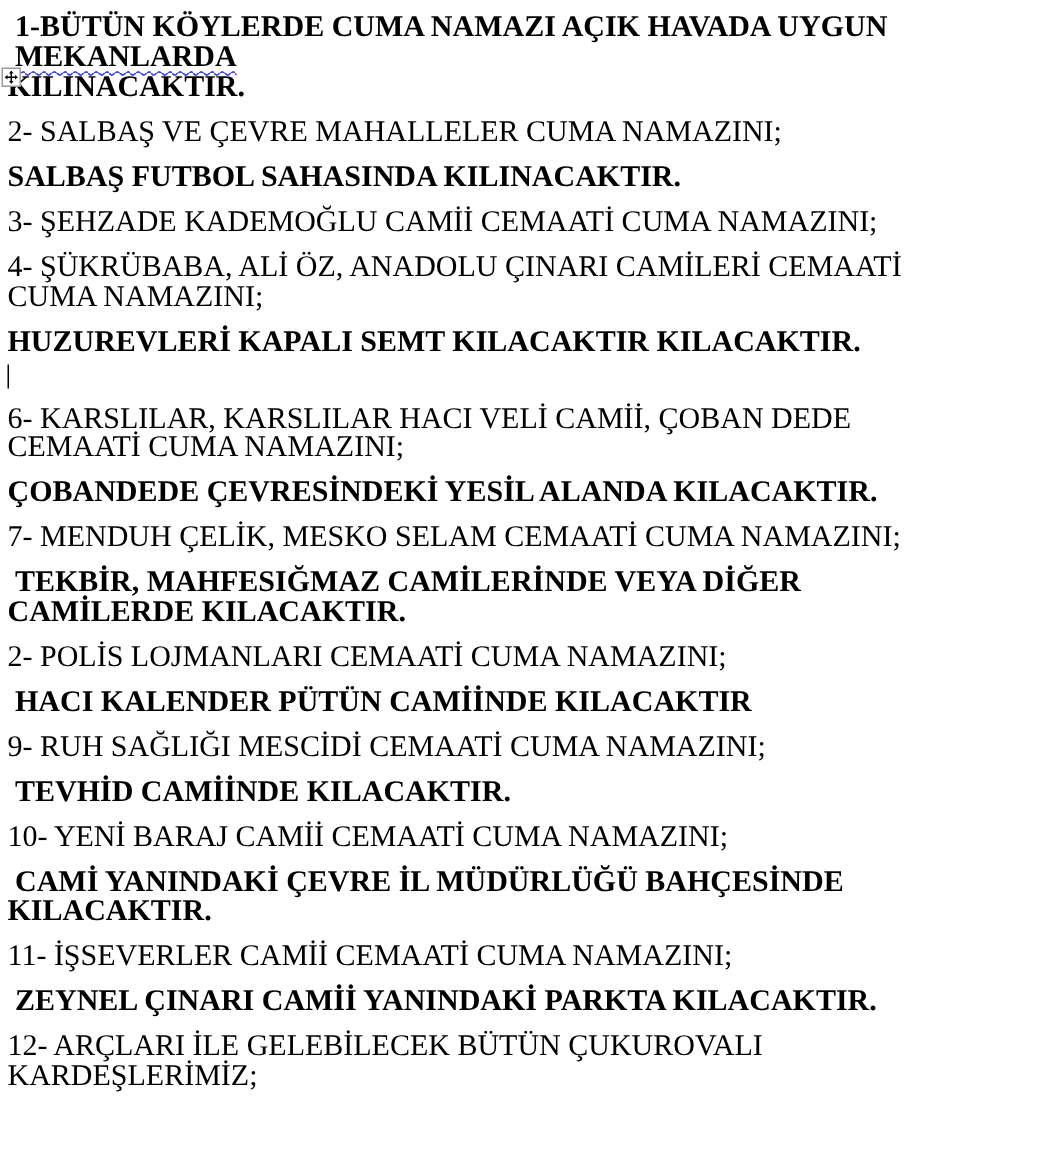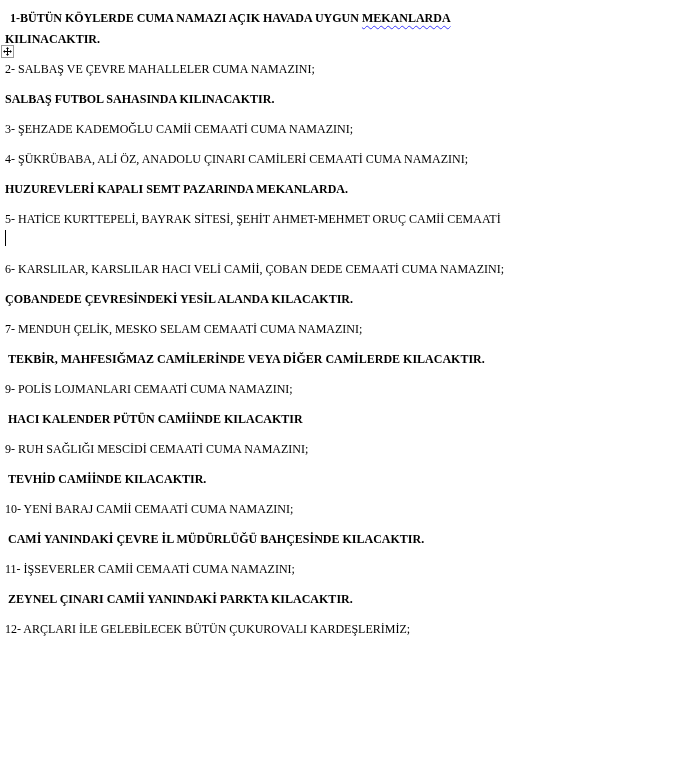--- a/index.html
+++ b/index.html
@@ -12,21 +12,21 @@
     height: 770px;
     overflow: hidden;
     font-family: "Liberation Serif", "DejaVu Serif", serif;
     color: #000000;
   }
   .doc {
     position: relative;
     width: 616px;
     box-sizing: border-box;
     padding: 9px 4px 0 5px;
-    font-size: 12px;
+    font-size: 20px;
   }
   .line {
     line-height: 19.5px;
     margin-top: 10.5px;
     white-space: pre-wrap;
     cursor: text;
   }
   .line.first {
     margin-top: 0;
   }
@@ -91,28 +91,27 @@
       </g>
     </svg>
   </div>
   <div id="lines-container">
       <div class="line bold first indent"><span>1-BÜTÜN KÖYLERDE CUMA NAMAZI AÇIK HAVADA UYGUN </span><span class="wavy">MEKANLARDA</span></div>
       <div class="line bold wrap"><span>KILINACAKTIR.</span></div>
       <div class="line"><span>2- SALBAŞ VE ÇEVRE MAHALLELER CUMA NAMAZINI;</span></div>
       <div class="line bold"><span>SALBAŞ FUTBOL SAHASINDA KILINACAKTIR.</span></div>
       <div class="line"><span>3- ŞEHZADE KADEMOĞLU CAMİİ CEMAATİ CUMA NAMAZINI;</span></div>
       <div class="line"><span>4- ŞÜKRÜBABA, ALİ ÖZ, ANADOLU ÇINARI CAMİLERİ CEMAATİ CUMA NAMAZINI;</span></div>
-      <div class="line bold"><span>HUZUREVLERİ KAPALI SEMT PAZARINDA MEKANLARDA.</span></div>
-      <div class="line"><span>5- HATİCE KURTTEPELİ, BAYRAK SİTESİ, ŞEHİT AHMET-MEHMET ORUÇ CAMİİ CEMAATİ</span></div>
+      <div class="line bold"><span>HUZUREVLERİ KAPALI SEMT KILACAKTIR KILACAKTIR.</span></div>
       <div class="line wrap"><span class="caret"></span></div>
       <div class="line"><span>6- KARSLILAR, KARSLILAR HACI VELİ CAMİİ, ÇOBAN DEDE CEMAATİ CUMA NAMAZINI;</span></div>
       <div class="line bold"><span>ÇOBANDEDE ÇEVRESİNDEKİ YESİL ALANDA KILACAKTIR.</span></div>
       <div class="line"><span>7- MENDUH ÇELİK, MESKO SELAM CEMAATİ CUMA NAMAZINI;</span></div>
       <div class="line bold"><span> TEKBİR, MAHFESIĞMAZ CAMİLERİNDE VEYA DİĞER CAMİLERDE KILACAKTIR.</span></div>
-      <div class="line"><span>9- POLİS LOJMANLARI CEMAATİ CUMA NAMAZINI;</span></div>
+      <div class="line"><span>2- POLİS LOJMANLARI CEMAATİ CUMA NAMAZINI;</span></div>
       <div class="line bold"><span> HACI KALENDER PÜTÜN CAMİİNDE KILACAKTIR</span></div>
       <div class="line"><span>9- RUH SAĞLIĞI MESCİDİ CEMAATİ CUMA NAMAZINI;</span></div>
       <div class="line bold"><span> TEVHİD CAMİİNDE KILACAKTIR.</span></div>
       <div class="line"><span>10- YENİ BARAJ CAMİİ CEMAATİ CUMA NAMAZINI;</span></div>
       <div class="line bold"><span> CAMİ YANINDAKİ ÇEVRE İL MÜDÜRLÜĞÜ BAHÇESİNDE KILACAKTIR.</span></div>
       <div class="line"><span>11- İŞSEVERLER CAMİİ CEMAATİ CUMA NAMAZINI;</span></div>
       <div class="line bold"><span> ZEYNEL ÇINARI CAMİİ YANINDAKİ PARKTA KILACAKTIR.</span></div>
       <div class="line"><span>12- ARÇLARI İLE GELEBİLECEK BÜTÜN ÇUKUROVALI KARDEŞLERİMİZ;</span></div>
     </div>
 </div>

